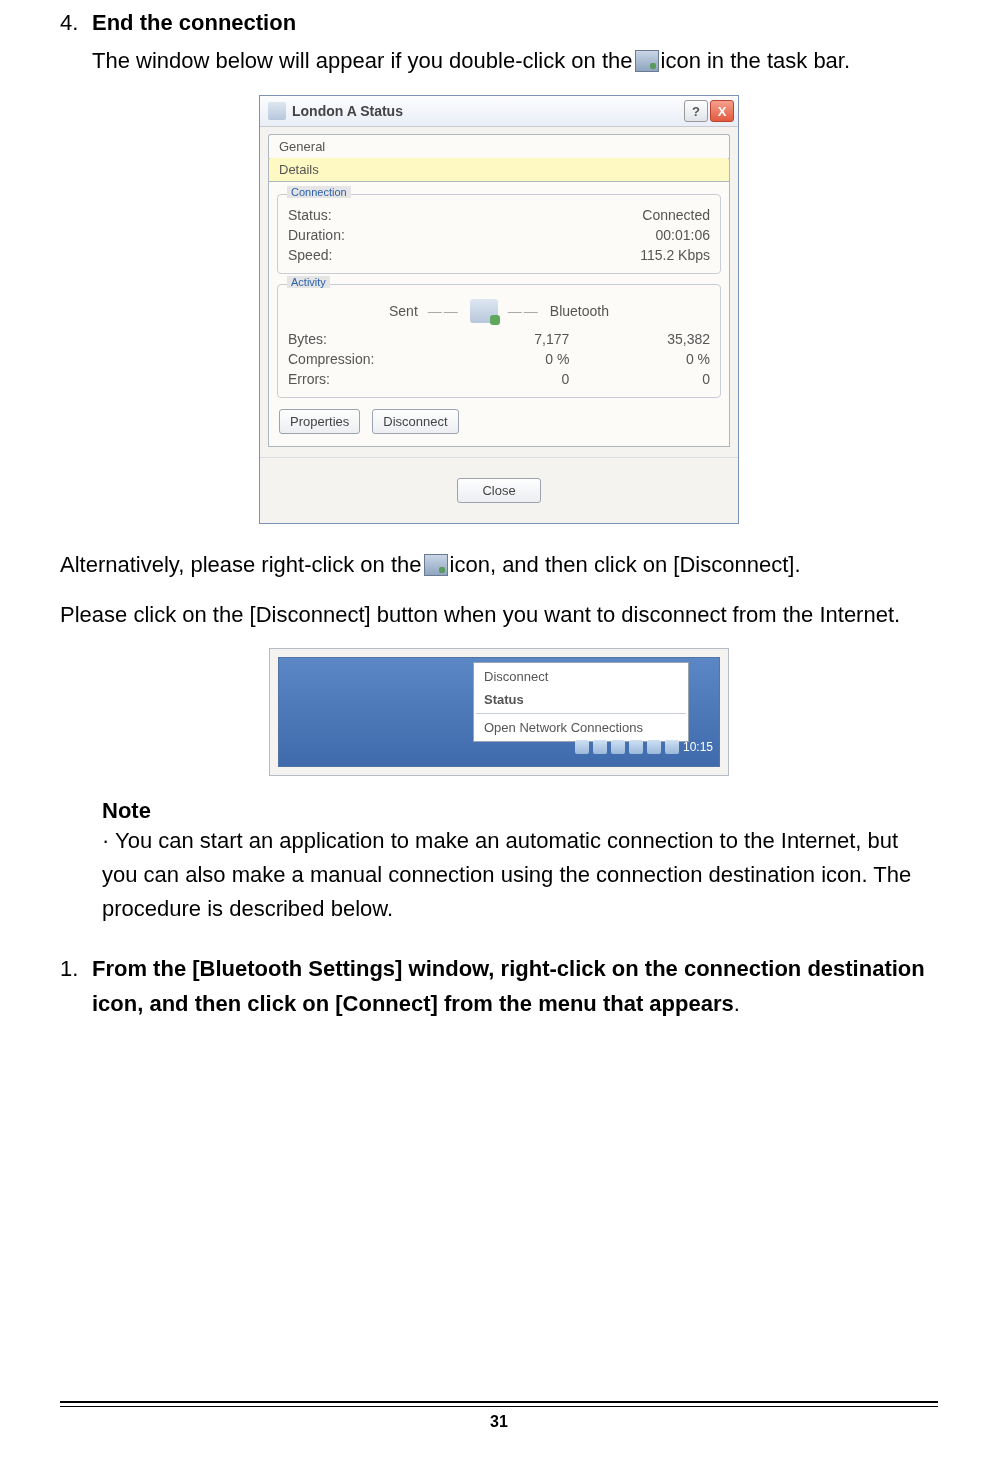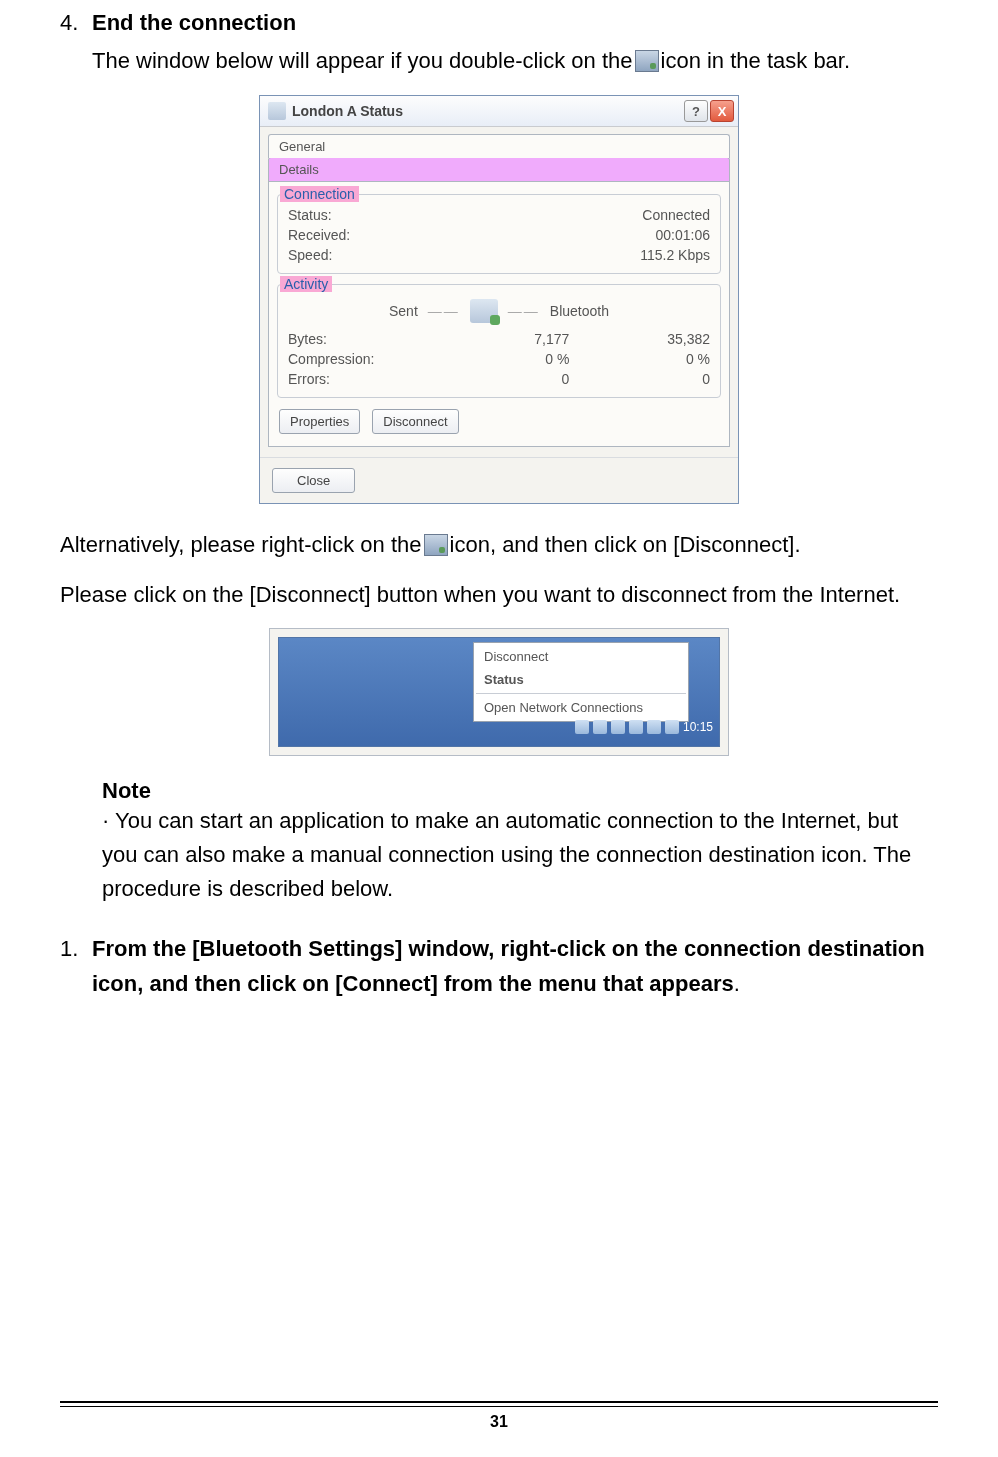--- a/index.html
+++ b/index.html
@@ -116,21 +116,21 @@
       display: flex;
       padding: 6px 8px 0 8px;
       gap: 0;
       flex-direction: column;
     }
     .tab {
       border: 1px solid #aeb6c0;
       border-bottom: none;
       padding: 4px 10px;
       font-size: 13px;
-      background: #f0abfc;
+      background: #fef9c3;
       border-radius: 3px 3px 0 0;
       position: relative;
       color: #555;
     }
     .tab.active {
       background: #fcfbf8;
       z-index: 2;
       top: 1px;
     }
     .tab-panel {
@@ -142,25 +142,25 @@
     .groupbox {
       border: 1px solid #c8cdd5;
       border-radius: 4px;
       margin: 4px 0 10px;
       padding: 10px 10px 8px 10px;
       position: relative;
     }
     .groupbox .legend {
       position: absolute;
       top: -9px;
-      left: 2px;
-      background: #f9a8d4;
+      left: 9px;
+      background: #e5e5e5;
       padding: 0 4px;
       color: #2a5fab;
-      font-size: 14px;
+      font-size: 11px;
     }
     .kv-row {
       display: flex;
       justify-content: space-between;
       padding: 2px 0;
       color: #555;
     }
     .activity-header {
       display: flex;
       align-items: center;
@@ -204,23 +204,23 @@
       border-radius: 3px;
       color: #444;
     }
     .btn-row {
       display: flex;
       gap: 12px;
       padding: 1px 2px 2px;
     }
     .dialog-footer {
       border-top: 1px solid #d9dce0;
-      padding: 10px 12px;
-      display: flex;
-      justify-content: flex-start;
+      padding: 20px 12px;
+      display: flex;
+      justify-content: center;
       background:#f4f3ef;
     }
     .dialog-footer .btn { padding: 4px 24px;}
     .body-para {
       margin: 16px 0;
       line-height: 1.55;
     }
     .context-menu-wrap {
       display: flex;
       justify-content: center;
@@ -345,21 +345,21 @@
         <div class="tab">Details</div>
       </div>
       <div class="tab-panel">
         <div class="groupbox">
           <span class="legend">Connection</span>
           <div class="kv-row">
               <span>Status:</span>
               <span>Connected</span>
             </div>
           <div class="kv-row">
-              <span>Received:</span>
+              <span>Duration:</span>
               <span>00:01:06</span>
             </div>
           <div class="kv-row">
               <span>Speed:</span>
               <span>115.2 Kbps</span>
             </div>
         </div>
         <div class="groupbox" style="position:relative;">
           <span class="legend">Activity</span>
           <div class="activity-header">

